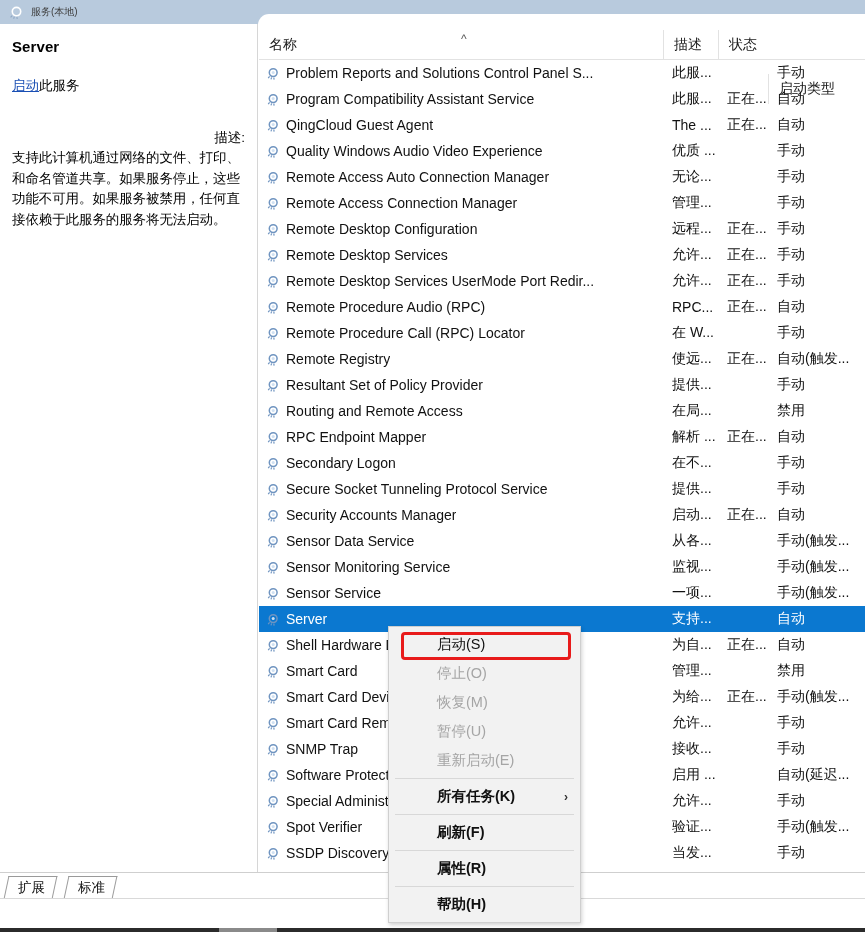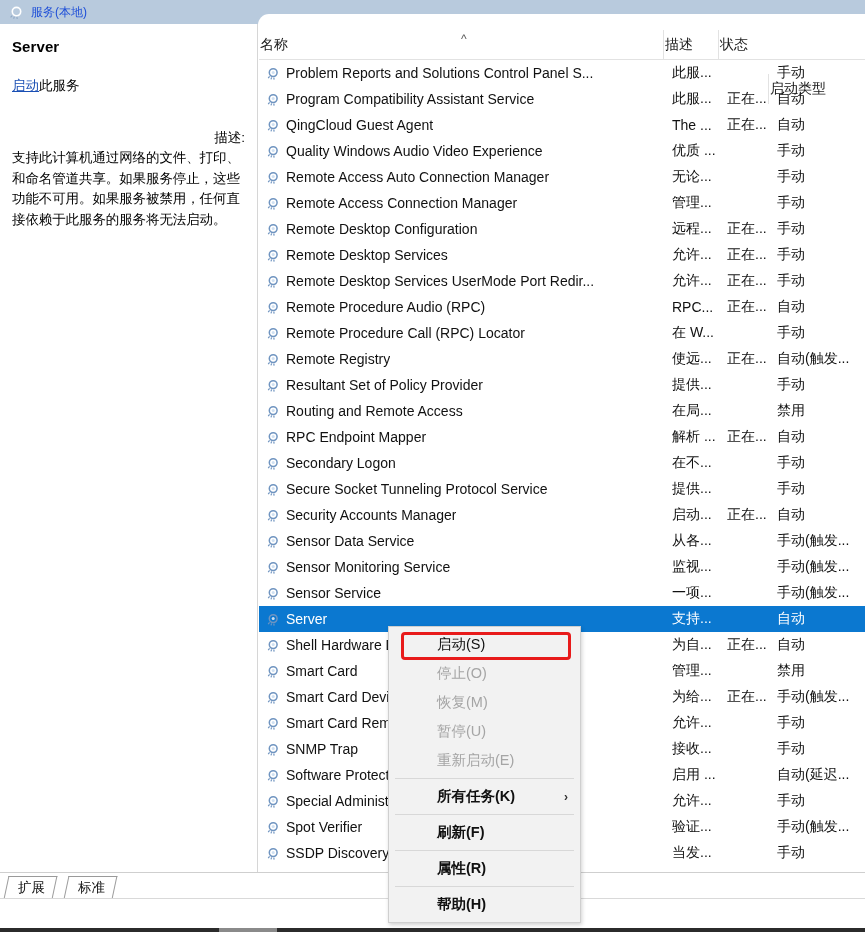--- a/index.html
+++ b/index.html
@@ -33,22 +33,22 @@
     padding-left: 8px;
   }
   .header-gear {
     width: 17px; height: 17px;
     margin-right: 6px;
     flex: 0 0 auto;
     position: relative;
     top: 0px;
   }
   .header-title {
-    font-size: 12px;
-    color: #1d4ed8;
+    font-size: 10px;
+    color: #404040;
     white-space: nowrap;
   }
   
   .notch {
     position: absolute;
     left: 258px; top: 14px;
     width: 607px; height: 12px;
     background: #ffffff;
     border-top-left-radius: 11px;
   }
@@ -112,21 +112,21 @@
     position: relative;
     height: 30px;
     border-bottom: 1px solid #e2e2e2;
     background: #ffffff;
   }
   .col-head {
     position: absolute;
     top: 0; height: 30px;
     display: flex; align-items: center;
     font-size: 14px; color: #1a1a1a;
-    padding-left: 1px;
+    padding-left: 10px;
     white-space: nowrap;
   }
   .col-head.divider { border-left: 1px solid #e2e2e2; }
   .ch-name   { left: 0px;   width: 404px; }
   .ch-desc   { left: 404px; width: 55px; }
   .ch-state  { left: 459px; width: 50px; }
   .ch-start  { left: 509px; width: 73px; margin-top: 44px; }
   .sort-chevron {
     position: absolute;
     left: 202px; top: 3px;

